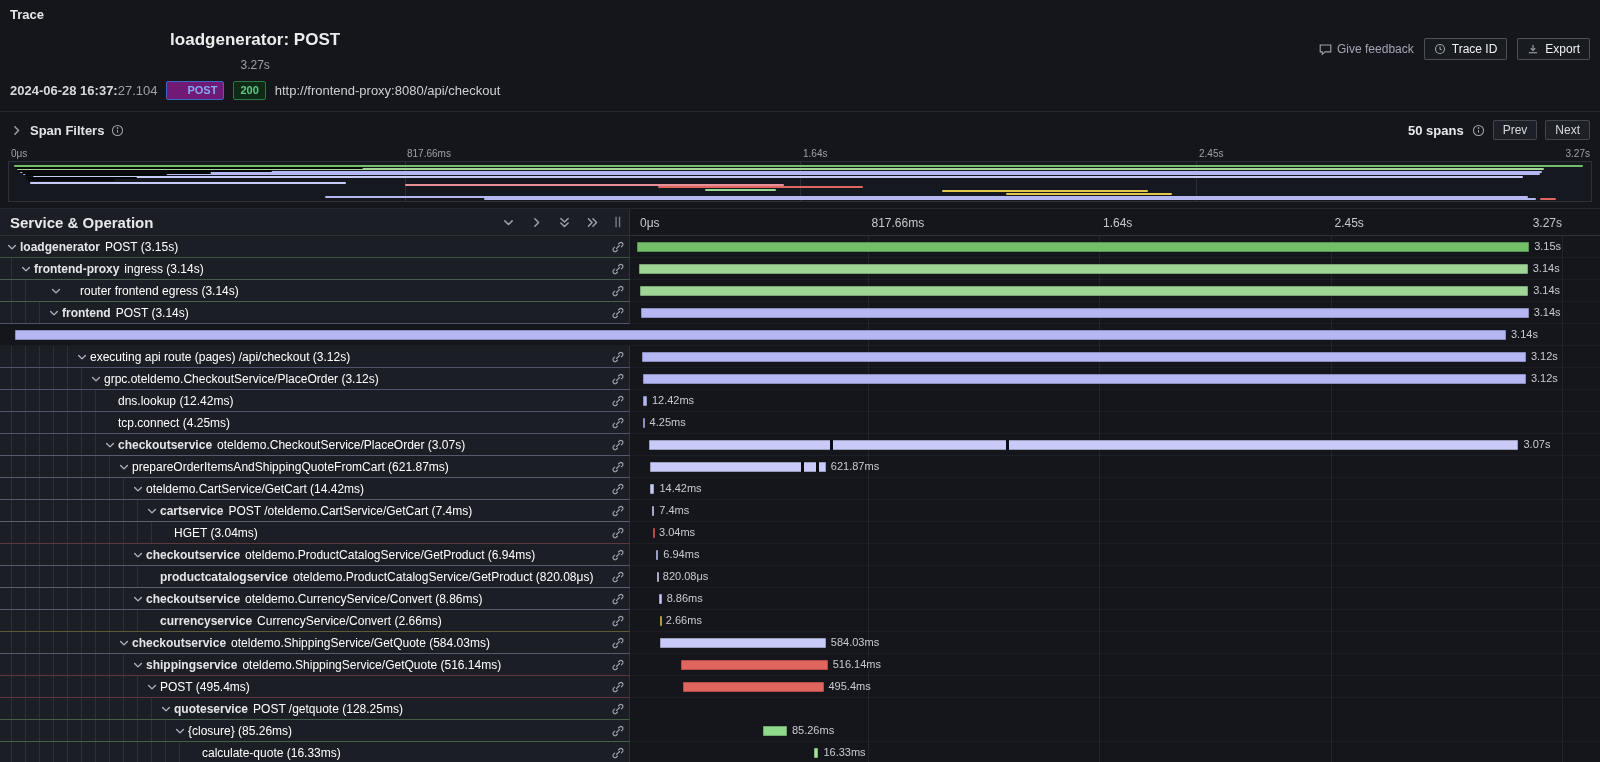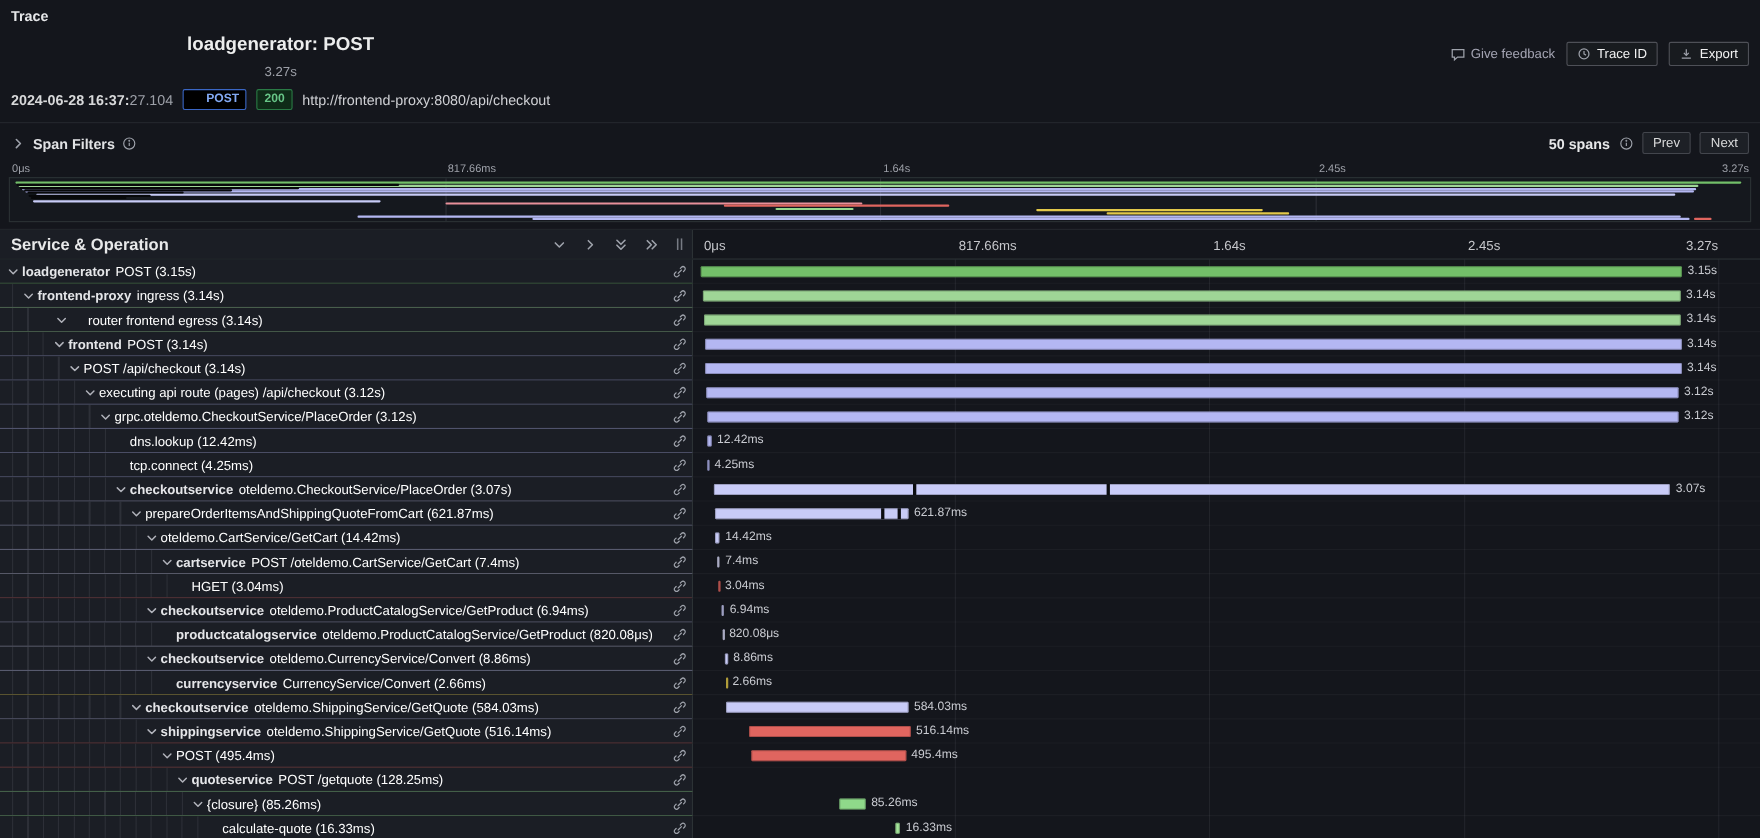--- a/index.html
+++ b/index.html
@@ -12,21 +12,21 @@
   }
   .topbar { height:28px; display:flex; align-items:center; padding:0 10px; font-size:13px; font-weight:700; color:#e6e7e9; }
   .trace-header { display:flex; justify-content:space-between; align-items:flex-start; padding:2px 10px 0 10px; }
   .title-row { display:flex; align-items:center; gap:8px;flex-direction:column; }
   .title { font-size:17px; font-weight:700; color:#eceded; }
   .dur { font-size:12px; color:#9da0a8; }
   .meta-row { display:flex; align-items:center; gap:9px; margin-top:9px; }
   .ts-strong { font-weight:600; color:#d8d9da; }
   .ts-dim { color:#9da0a8; }
   .badge { font-size:11px; font-weight:600; padding:1px 6px; border-radius:2px; border:1px solid; line-height:15px; }
-  .badge-post { color:#83aaf5; background:#000000; border-color:#3a66c4;padding-left:20px; }
+  .badge-post { color:#83aaf5; background:#701a75; border-color:#3a66c4;padding-left:20px; }
   .badge-200  { color:#67c587; background:#0f2b18; border-color:#2a7a45; }
   .url { font-size:13px; color:#cfd0d4; }
   .hdr-actions { display:flex; align-items:center; gap:10px; margin-top:8px; }
   .linkbtn { display:flex; align-items:center; gap:5px; color:rgba(204,204,220,.78); font-size:12px; cursor:pointer; }
   .btn { display:flex; align-items:center; gap:6px; background:#181b1f; border:1px solid rgba(204,204,220,.3);
          color:#f2f2f3; border-radius:2px; padding:3px 9px; font-size:12px; font-family:inherit; cursor:pointer; }
   .section-divider { border-top:1px solid #24272e; margin-top:11px; }
   .filters-row { display:flex; justify-content:space-between; align-items:center; padding:8px 10px 6px 10px; }
   .sf-left { display:flex; align-items:center; gap:7px; font-weight:600; color:#e2e3e5; }
   .sf-right { display:flex; align-items:center; gap:8px; }
@@ -341,37 +341,20 @@
         </div>
       </div>
       <div class="row-right">
         <div class="scale">
           <div class="bar" style="left: 0.5%; width: 95.9%; background: rgb(180, 183, 242);"></div>
           <span class="bar-label" style="left: calc(96.4% + 5px);">3.14s</span>
         </div>
       </div>
     </div>
     <div class="row">
-      <div class="row-left" style="border-bottom: 1px solid rgba(180, 183, 242, 0.35);">
-        <div class="indent" style="width: 56px;"></div>
-        <div class="chev">
-          <svg width="12" height="12" viewBox="0 0 16 16" fill="none" stroke="#b0b2ba" stroke-width="1.8" stroke-linecap="round" stroke-linejoin="round">
-            <polyline points="3.5,6 8,10.5 12.5,6"></polyline>
-          </svg>
-        </div>
-        <span class="op">POST /api/checkout (3.14s)</span>
-        <div class="spacer"></div>
-        <div class="rlink">
-          <svg width="12" height="12" viewBox="0 0 24 24" fill="none" stroke="#9ea2ab" stroke-width="2.2" stroke-linecap="round">
-            <path d="M9 15l6-6"></path>
-            <path d="M11 18l-2 2a4 4 0 0 1-5.7-5.7l2-2"></path>
-            <path d="M13 6l2-2a4 4 0 0 1 5.7 5.7l-2 2"></path>
-          </svg>
-        </div>
-      </div>
       <div class="row-right">
         <div class="scale">
           <div class="bar" style="left: 0.55%; width: 95.85%; background: rgb(180, 183, 242);"></div>
           <span class="bar-label" style="left: calc(96.4% + 5px);">3.14s</span>
         </div>
       </div>
     </div>
     <div class="row">
       <div class="row-left" style="border-bottom: 1px solid rgba(180, 183, 242, 0.35);">
         <div class="indent" style="width: 70px;"></div>

